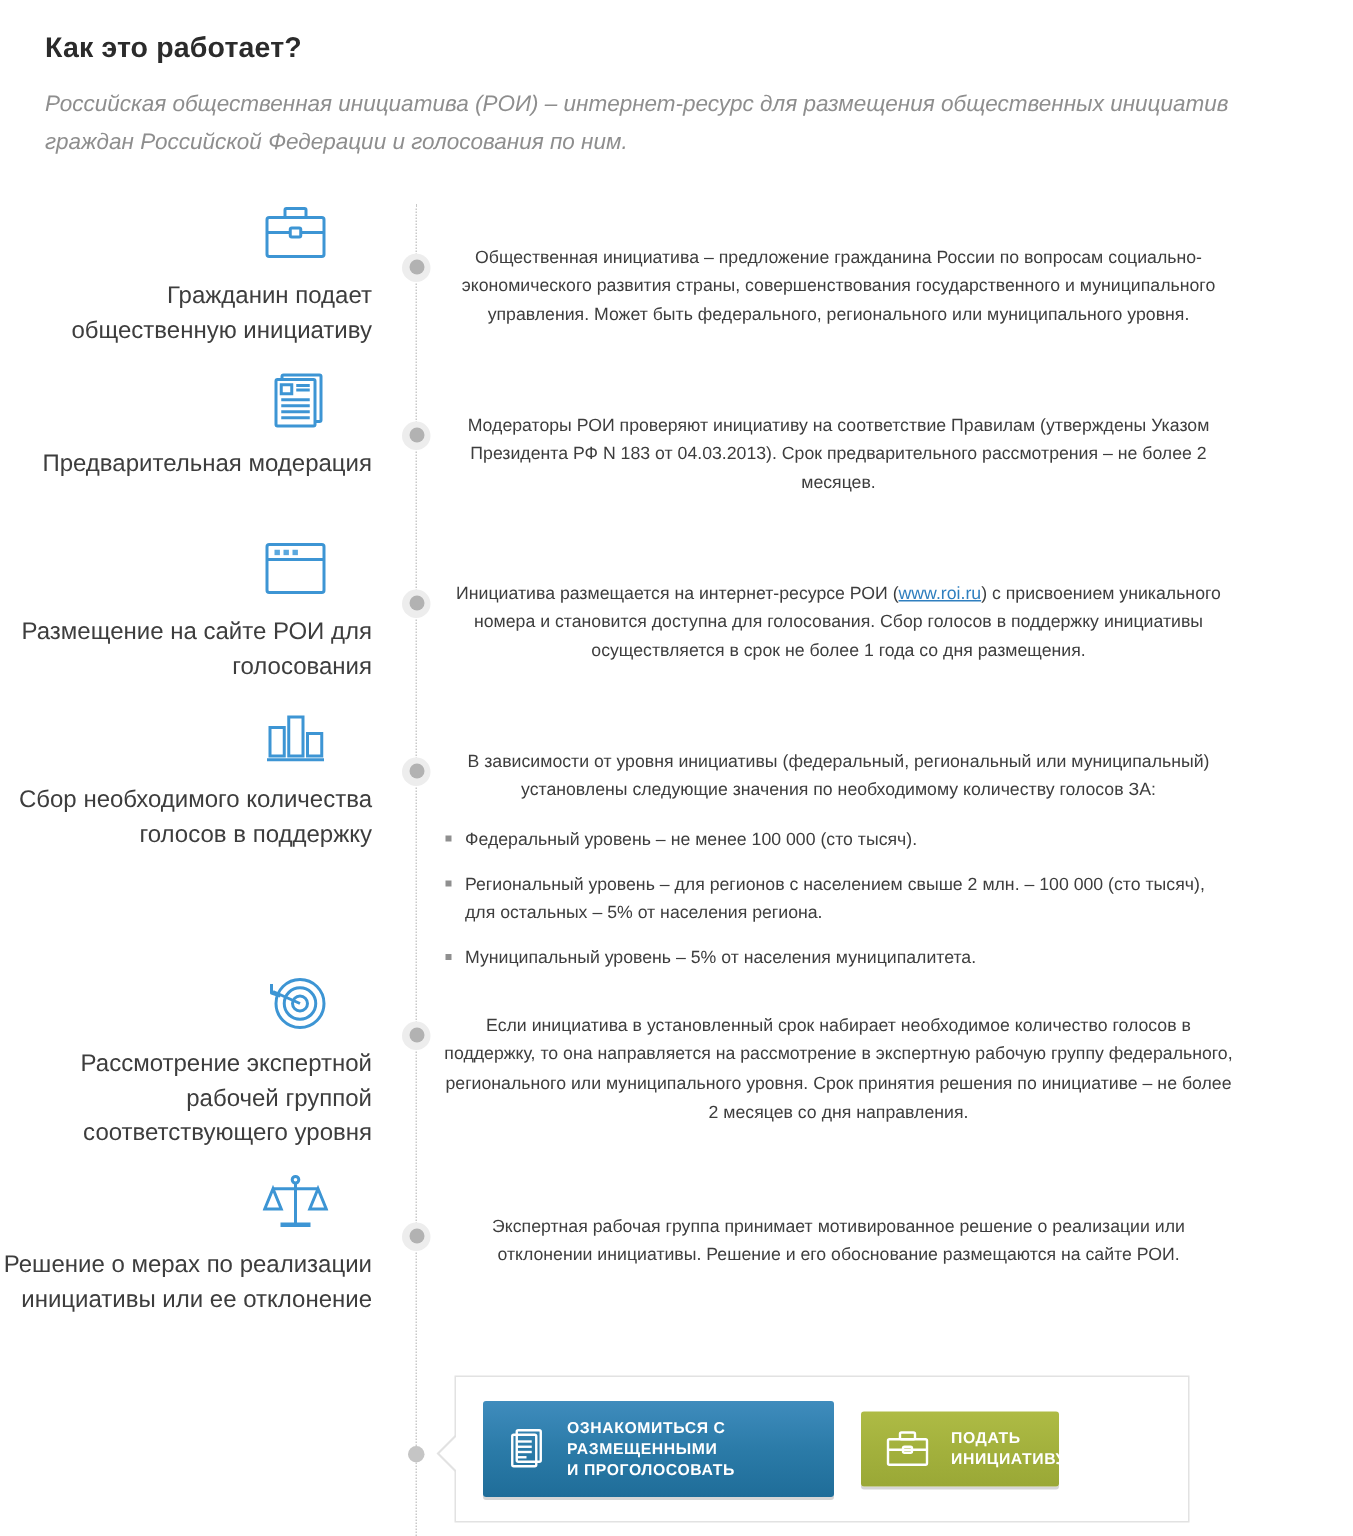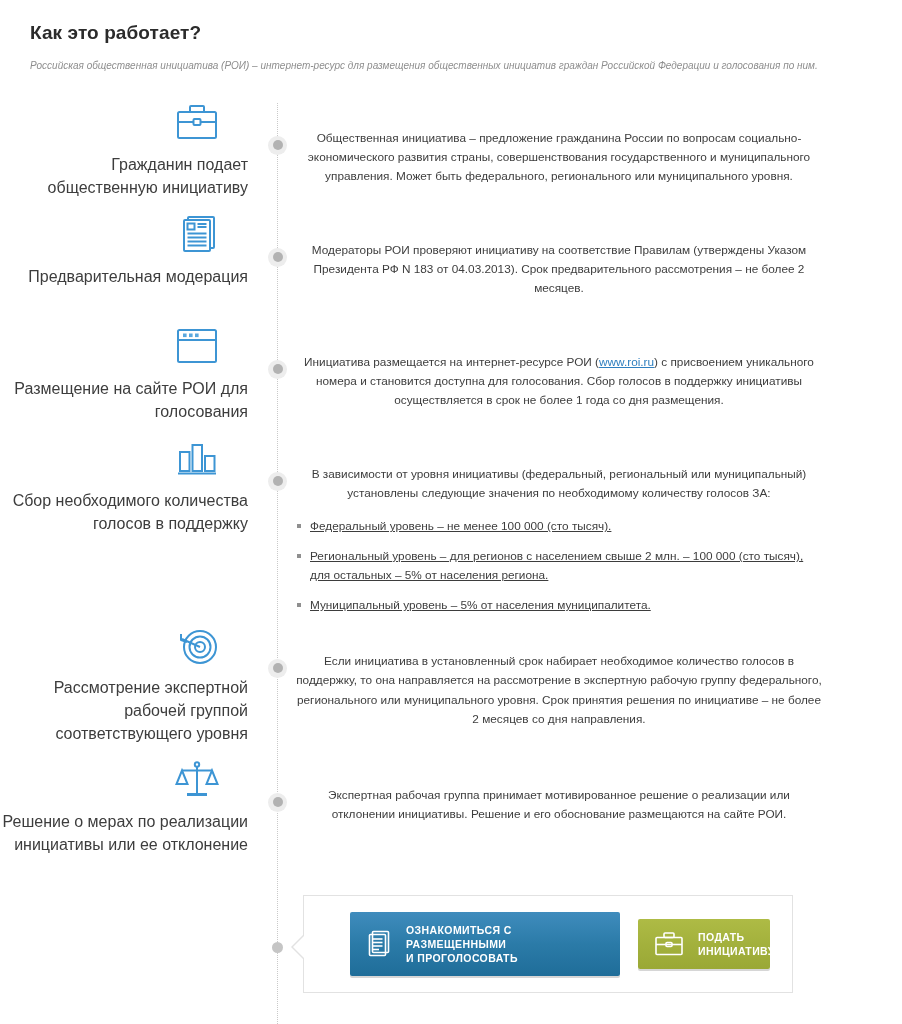--- a/index.html
+++ b/index.html
@@ -28,21 +28,21 @@
     padding: 22px 30px 0 30px;
   }
   .page-title {
     font-size: 19px;
     font-weight: bold;
     color: #2b2b2b;
     margin: 0 0 14px 0;
     letter-spacing: .1px;
   }
   .page-subtitle {
-    font-size: 10px;
+    font-size: 15px;
     font-style: italic;
     color: #8e8e8e;
     line-height: 1.65;
     margin: 0;
     max-width: 790px;
   }
 
   
   .timeline {
     position: relative;
@@ -121,23 +121,22 @@
     font-size: 11.8px;
     line-height: 1.65;
     color: #3d3d3d;
   }
   .step-body p { margin: 0; text-align: center; }
   .step-body a {
     color: #2f7fbf;
   }
   .bullets {
     list-style: none;
-    margin: 14px 0 11px 0;
+    margin: 14px 0 0 0;
     padding: 0;
-    text-decoration: underline;
   }
   .bullets li {
     position: relative;
     padding-left: 14px;
     margin-bottom: 11px;
     line-height: 1.6;
   }
   .bullets li:last-child { margin-bottom: 0; }
   .bullets li:before {
     content: "";
@@ -210,22 +209,21 @@
     font-size: 10.5px;
     font-weight: bold;
     letter-spacing: .4px;
     line-height: 1.35;
     color: #ffffff;
     text-align: left;
     box-shadow: 0 2px 0 rgba(0,0,0,.16);
   }
   .btn-blue {
     background: linear-gradient(180deg, #3f8cbd 0%, #2b7ba8 50%, #1f6d99 100%);
-    width: 270px;
-    margin-left: 28px;
+    width: 234px;
   }
   .btn-green {
     background: linear-gradient(180deg, #aebb45 0%, #a2b03c 55%, #9aa836 100%);
     width: 132px;
   }
   .btn-icon { flex: 0 0 auto; }
   .btn-icon svg { display: block; }
   .btn-text { white-space: pre-line; }
 </style>
 </head>

